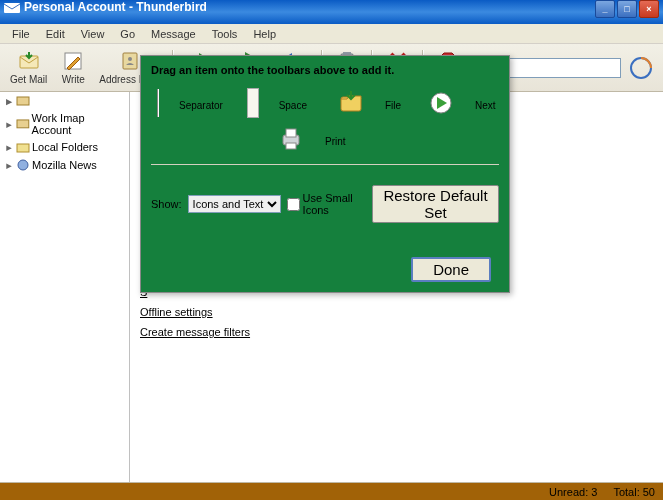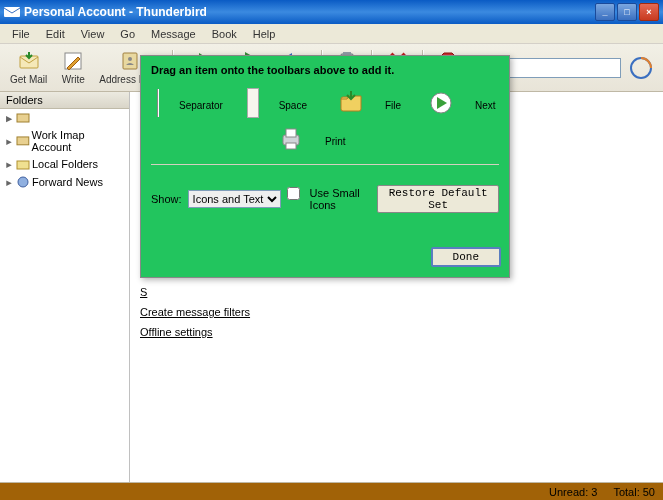--- a/index.html
+++ b/index.html
@@ -1,17 +1,17 @@
 <!DOCTYPE html>
 <html><head>
 <meta charset="utf-8">
 <style>
 * { box-sizing: border-box; margin: 0; padding: 0; font-family: Tahoma, sans-serif; font-size: 11px; }
 body { width: 663px; height: 500px; background: #fff; overflow: hidden; position: relative; }
-.titlebar { height: 24px; background: linear-gradient(to bottom, #0a5bc4, #3b8ae0, #0a5bc4); display: flex; align-items: center; padding: 0 4px; color: #fff; font-weight: bold; }
+.titlebar { height: 24px; background: linear-gradient(to bottom, #0a5bc4, #3b8ae0, #0a5bc4); display: flex; align-items: flex-start; padding: 0 4px; color: #fff; font-weight: bold; }
 .titlebar .appicon { width: 16px; height: 16px; margin-right: 4px; }
 .titlebar .title { flex: 1; font-size: 12px; }
 .winbtns { display: flex; gap: 2px; }
 .winbtn { width: 20px; height: 18px; background: linear-gradient(to bottom, #7ba7e0, #3a6fc0); border: 1px solid #1a4a9a; border-radius: 2px; display: flex; align-items: center; justify-content: center; color: #fff; font-size: 9px; }
 .winbtn.close { background: linear-gradient(to bottom, #e56a54, #c83a20); border-color: #a02a10; }
 .menubar { height: 20px; background: #ece9d8; display: flex; align-items: center; padding: 0 4px; border-bottom: 1px solid #d4d0c8; }
 .menubar .mitem { padding: 2px 8px; color: #333; cursor: default; }
 .toolbar { height: 48px; background: linear-gradient(to bottom, #f2f0e6, #e8e4d8); display: flex; align-items: center; padding: 2px 4px; border-bottom: 1px solid #bfb8a5; text-align: right; }
 .tbtn { display: flex; flex-direction: column; align-items: center; padding: 2px 6px; min-width: 40px; cursor: default; }
 .tbtn .ticon { width: 22px; height: 22px; }
@@ -25,33 +25,33 @@
 .folderitem { display: flex; align-items: center; padding: 2px 4px; gap: 2px; cursor: default; }
 .folderitem.bold { font-weight: bold; }
 .folderitem .tw { width: 10px; text-align: center; color: #666; }
 .folderitem .ficon { width: 14px; height: 14px; }
 .main { flex: 1; padding: 6px 10px; background: #fff; position: relative; }
 .main .mline { padding: 6px 0; font-size: 12px; font-weight: bold; }
 .main .mlink { padding: 4px 0; font-size: 11px; text-decoration: underline; color: #000; cursor: default; }
 .statusbar { height: 18px; background: #a16207; border-top: 1px solid #bfb8a5; display: flex; align-items: center; padding: 0 8px; font-size: 10px; }
 .statusbar .sfill { flex: 1; }
 .statusbar .sitem { margin-left: 16px; }
-.dialog { position: absolute; left: 140px; top: 55px; width: 370px; background: #22c55e; border: 1px solid #888; box-shadow: 2px 2px 6px rgba(0,0,0,0.3); z-index: 10; }
+.dialog { position: absolute; left: 140px; top: 55px; width: 370px; background: #15803d; border: 1px solid #888; box-shadow: 2px 2px 6px rgba(0,0,0,0.3); z-index: 10; }
 .dlg-body { padding: 8px 10px; }
 .dlg-instr { font-weight: bold; font-size: 11px; margin-bottom: 8px; }
 .dlg-grid { display: flex; flex-wrap: wrap; gap: 6px 30px; padding: 4px 6px 10px; }
 .dlg-item { display: flex; flex-direction: row; align-items: center; width: 60px; cursor: default; gap: 20px; }
 .dlg-item .dbox { width: 30px; height: 30px; border: 1px solid #aaa; background: #f8f6ee; display:flex; align-items:center; justify-content:center; }
 .dlg-item .dbox.sep { width: 2px; height: 28px; border-left: 1px solid #888; border-right: 1px solid #fff; border-top:none; border-bottom:none; background: transparent; }
 .dlg-item .dlabel { font-size: 10px; margin-top: 4px; text-align: center; }
 .dlg-ctrls { display: flex; align-items: center; gap: 6px; padding: 20px 0; border-top: 1px solid #d4d0c0; }
 .dlg-ctrls select { font-size: 11px; border: 1px solid #7f9db9; height: 18px; }
-.dlg-ctrls label { font-size: 10px; display: flex; align-items: flex-start; gap: 10px; }
-.dlg-ctrls button, .dlg-foot button { font-size: 11px; padding: 1px 8px; background: #ece9d8; border: 1px solid #888; border-radius: 2px; font-family: Liberation Mono, monospace; }
-.dlg-foot { text-align: right; padding: 6px 8px 10px; }
+.dlg-ctrls label { font-size: 10px; display: flex; align-items: center; gap: 3px; }
+.dlg-ctrls button, .dlg-foot button { font-size: 15px; padding: 1px 8px; background: #ece9d8; border: 1px solid #888; border-radius: 2px; }
+.dlg-foot { text-align: right; padding: 6px 18px 10px; }
 .dlg-foot button { border: 2px solid #5a7ec0; padding: 2px 20px; }
 svg { display: block; }
 </style>
 </head>
 <body>
 
 <div class="titlebar">
   <span class="appicon">
     <svg viewBox="0 0 16 16">
         <rect width="16" height="10" y="3" rx="1" fill="#fff"></rect>
@@ -65,21 +65,21 @@
     <div class="winbtn close">×</div>
   </div>
 </div>
 
 <div class="menubar">
   <span class="mitem">File</span>
   <span class="mitem">Edit</span>
   <span class="mitem">View</span>
   <span class="mitem">Go</span>
   <span class="mitem">Message</span>
-  <span class="mitem">Book</span>
+  <span class="mitem">Tools</span>
   <span class="mitem">Help</span>
 </div>
 
 <div class="toolbar">
   <div class="tbtn">
     <span class="ticon">
         <svg viewBox="0 0 22 22">
           <rect x="2" y="6" width="18" height="12" rx="1" fill="#f5e8b8" stroke="#c0a040"></rect>
           <path d="M2 7 L11 13 L20 7" stroke="#c0a040" fill="none"></path>
           <path d="M11 2 L11 8 M8 5 L11 8 L14 5" stroke="#2a8a2a" stroke-width="2" fill="none"></path>
@@ -168,21 +168,20 @@
   <span class="throbber">
     <svg viewBox="0 0 28 28">
         <circle cx="14" cy="14" r="10" fill="none" stroke="#3a6fc0" stroke-width="2"></circle>
         <path d="M14 4 A10 10 0 0 1 24 14" stroke="#e08030" stroke-width="2" fill="none"></path>
       </svg>
   </span>
 </div>
 
 <div class="content">
   <div class="sidebar">
-    <div class="sidehdr">Folders</div>
     <div class="folderitem bold">
       <span class="tw">▸</span>
       <span class="ficon">
           <svg viewBox="0 0 14 14">
             <rect x="1" y="3" width="12" height="8" fill="#e8d090" stroke="#a08030"></rect>
           </svg>
         </span>
     </div>
     <div class="folderitem">
       <span class="tw">▸</span>
@@ -202,35 +201,35 @@
         </span>
       <span>Local Folders</span>
     </div>
     <div class="folderitem">
       <span class="tw">▸</span>
       <span class="ficon">
           <svg viewBox="0 0 14 14">
             <circle cx="7" cy="7" r="5" fill="#90b0e0" stroke="#4060a0"></circle>
           </svg>
         </span>
-      <span>Forward News</span>
+      <span>Mozilla News</span>
     </div>
   </div>
   <div class="main">
     <div class="mline">T</div>
     <div class="mline">E</div>
     <div class="mlink">R</div>
     <div class="mlink">W</div>
     <div class="mline">A</div>
     <div class="mlink">V</div>
     <div class="mlink">C</div>
     <div class="mline">A</div>
     <div class="mlink">S</div>
+    <div class="mlink">Offline settings</div>
     <div class="mlink">Create message filters</div>
-    <div class="mlink">Offline settings</div>
   </div>
 </div>
 
 <div class="statusbar">
   <span class="sfill"></span>
   <span class="sitem">
     <span>Unread:</span>
     <span>3</span>
   </span>
   <span class="sitem">

